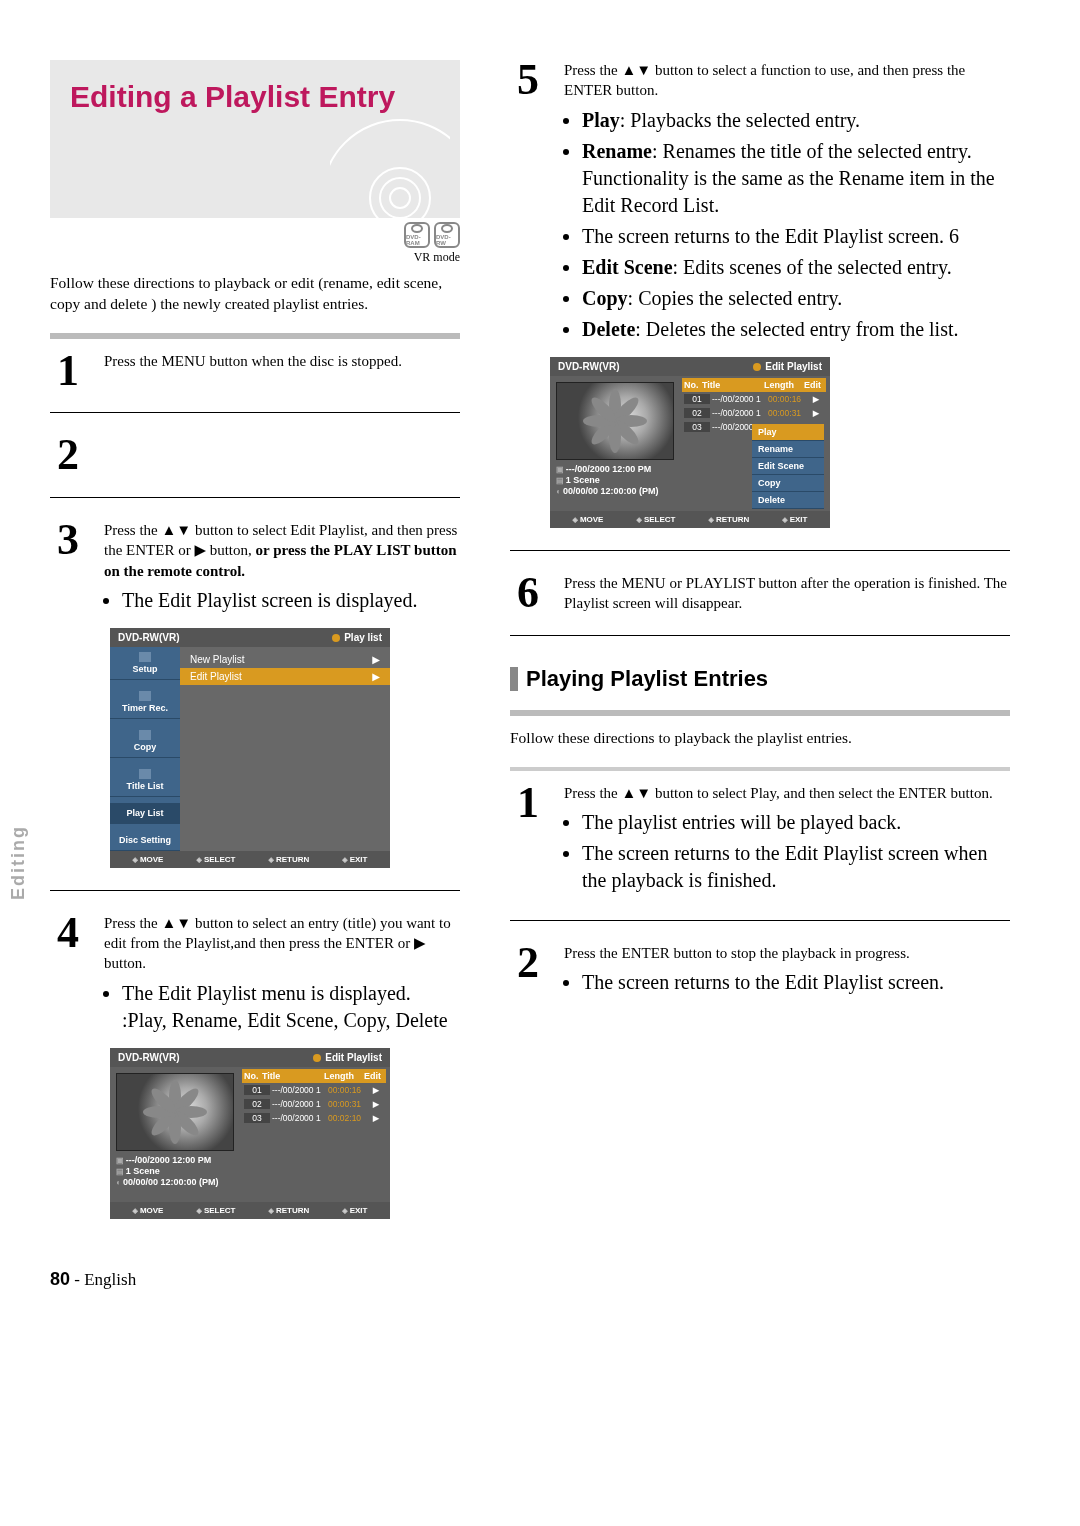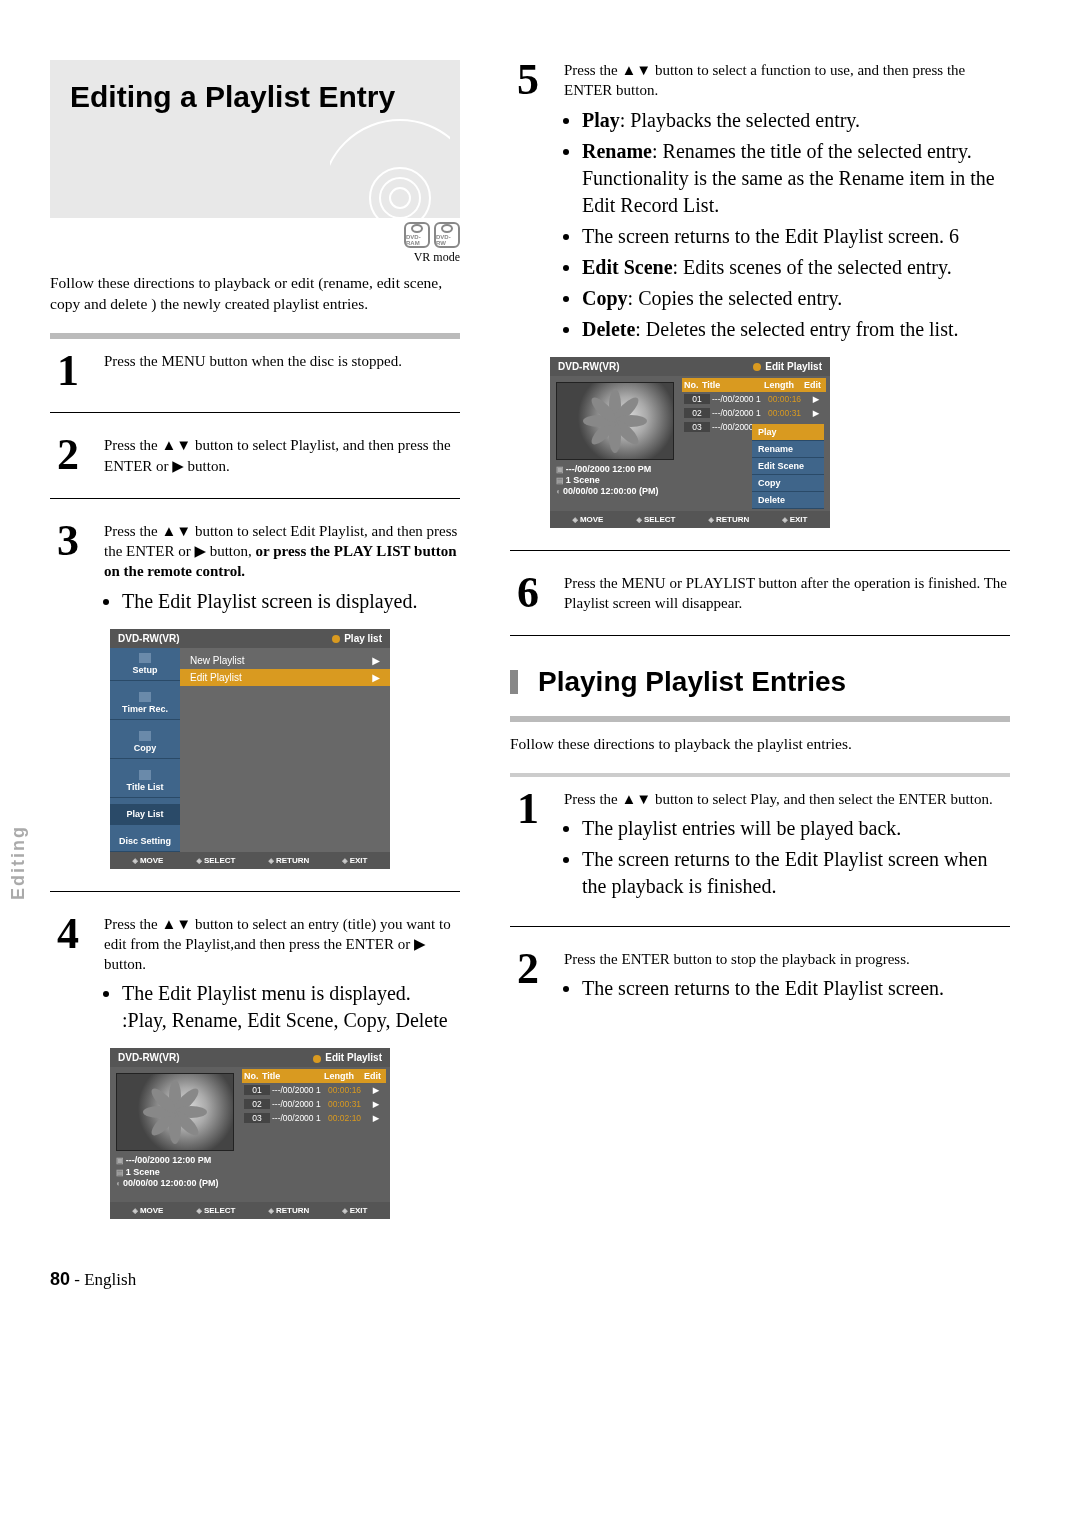--- a/index.html
+++ b/index.html
@@ -4,21 +4,21 @@
 <style>
   * { box-sizing: border-box; margin: 0; padding: 0; }
   body { font-family: Georgia, 'Times New Roman', serif; color: #000; background: #fff; width: 1080px; margin: 0 auto; padding: 60px 70px 40px 50px; position: relative; }
   .cols { display: flex; gap: 50px; }
   .col-left { flex: 0 0 410px; }
   .col-right { flex: 1; }
 
   .side-label { position: absolute; left: 8px; top: 900px; transform: rotate(-90deg); transform-origin: left top; font-family: Arial, sans-serif; font-weight: bold; color: #aaa; font-size: 18px; letter-spacing: 2px; }
 
   .title-box { background: #e8e8e8; padding: 20px 20px 10px 20px; margin-bottom: 4px; position: relative; height:158px;}
-  .title-box h1 { font-family: Arial, sans-serif; font-weight: 800; font-size: 30px; color:#000000; }
+  .title-box h1 { font-family: Arial, sans-serif; font-weight: 800; font-size: 30px; color:#be185d; }
   .disc-graphic { position:absolute; right:10px; bottom:0; width:120px; height:100px; overflow:hidden; }
   .disc-graphic svg { position:absolute; right:-30px; bottom:-60px; }
 
   .badges { display:flex; justify-content:flex-end; gap:4px; margin-bottom:2px; }
   .badge { width:26px; height:26px; border:2px solid #888; border-radius:6px; display:flex; flex-direction:column; align-items:center; justify-content:center; font-size:6px; color:#888; font-family:Arial,sans-serif; font-weight:bold;}
   .badge .ring { width:12px; height:12px; border:2px solid #888; border-radius:50%; margin-bottom:1px;}
   .vr-mode { text-align:right; font-size:12px; margin-bottom:8px; }
 
   p.body { font-size: 15.5px; line-height: 1.35; margin-bottom: 18px; }
 
@@ -27,21 +27,21 @@
   .rule { border:0; border-top:1px solid #000; margin: 22px 0; }
 
   .step { display:flex; align-items:flex-start; gap:18px; }
   .step-num { font-family: Georgia, serif; font-size: 44px; font-weight: 700; line-height: 0.9; width:36px; text-align:center; }
   .step-body { flex:1; font-size:15px; line-height:1.35; }
   .step-body .bold { font-weight:bold; }
   .step ul { list-style: disc; padding-left: 18px; margin-top: 6px; }
   .step ul li { margin-bottom: 4px; font-size:20px; line-height:1.35;}
   .step .li-bold { font-weight: bold; }
 
-  .sub-heading { display:flex; align-items:center; gap:20px; margin: 30px 0 8px 0; font-family: Arial, sans-serif; font-weight:800; font-size:28px; }
+  .sub-heading { display:flex; align-items:center; gap:8px; margin: 30px 0 8px 0; font-family: Arial, sans-serif; font-weight:800; font-size:22px; }
   .sub-heading .bar { width:8px; height:24px; background:#888; }
 
   
   .osd { width: 280px; margin: 10px 0 10px 60px; font-family: Arial, sans-serif; font-size:10px; color:#fff; }
   .col-right .osd { margin-left: 40px; }
   .osd-title { background:#555; padding:4px 8px; display:flex; justify-content:space-between; font-weight:bold; font-size:10px;}
   .osd-title .yellow-circle { width:8px; height:8px; border-radius:50%; background:#d99a20; display:inline-block; margin-right:4px; vertical-align:middle; }
   .osd-body { background:#606060; padding:0; }
   .osd-footer { background:#555; padding:4px 6px; display:flex; justify-content:space-around; font-size:8px; font-weight:bold;}
   .osd-footer span::before { content:'◈ '; color:#ccc; font-size:7px;}
@@ -117,21 +117,20 @@
 
   <div class="step">
     <div class="step-num">1</div>
     <div class="step-body">Press the MENU button when the disc is stopped.</div>
   </div>
 
   <hr class="rule">
 
   <div class="step">
     <div class="step-num">2</div>
-    <div class="step-body">Press the ▲▼ button to select Playlist, and then press the ENTER or ▶ button.</div>
   </div>
 
   <hr class="rule">
 
   <div class="step">
     <div class="step-num">3</div>
     <div class="step-body">
       <span>Press the ▲▼ button to select Edit Playlist, and then press the ENTER or ▶ button,</span>
       <span class="bold">or press the PLAY LIST button on the remote control.</span>
       <ul>

